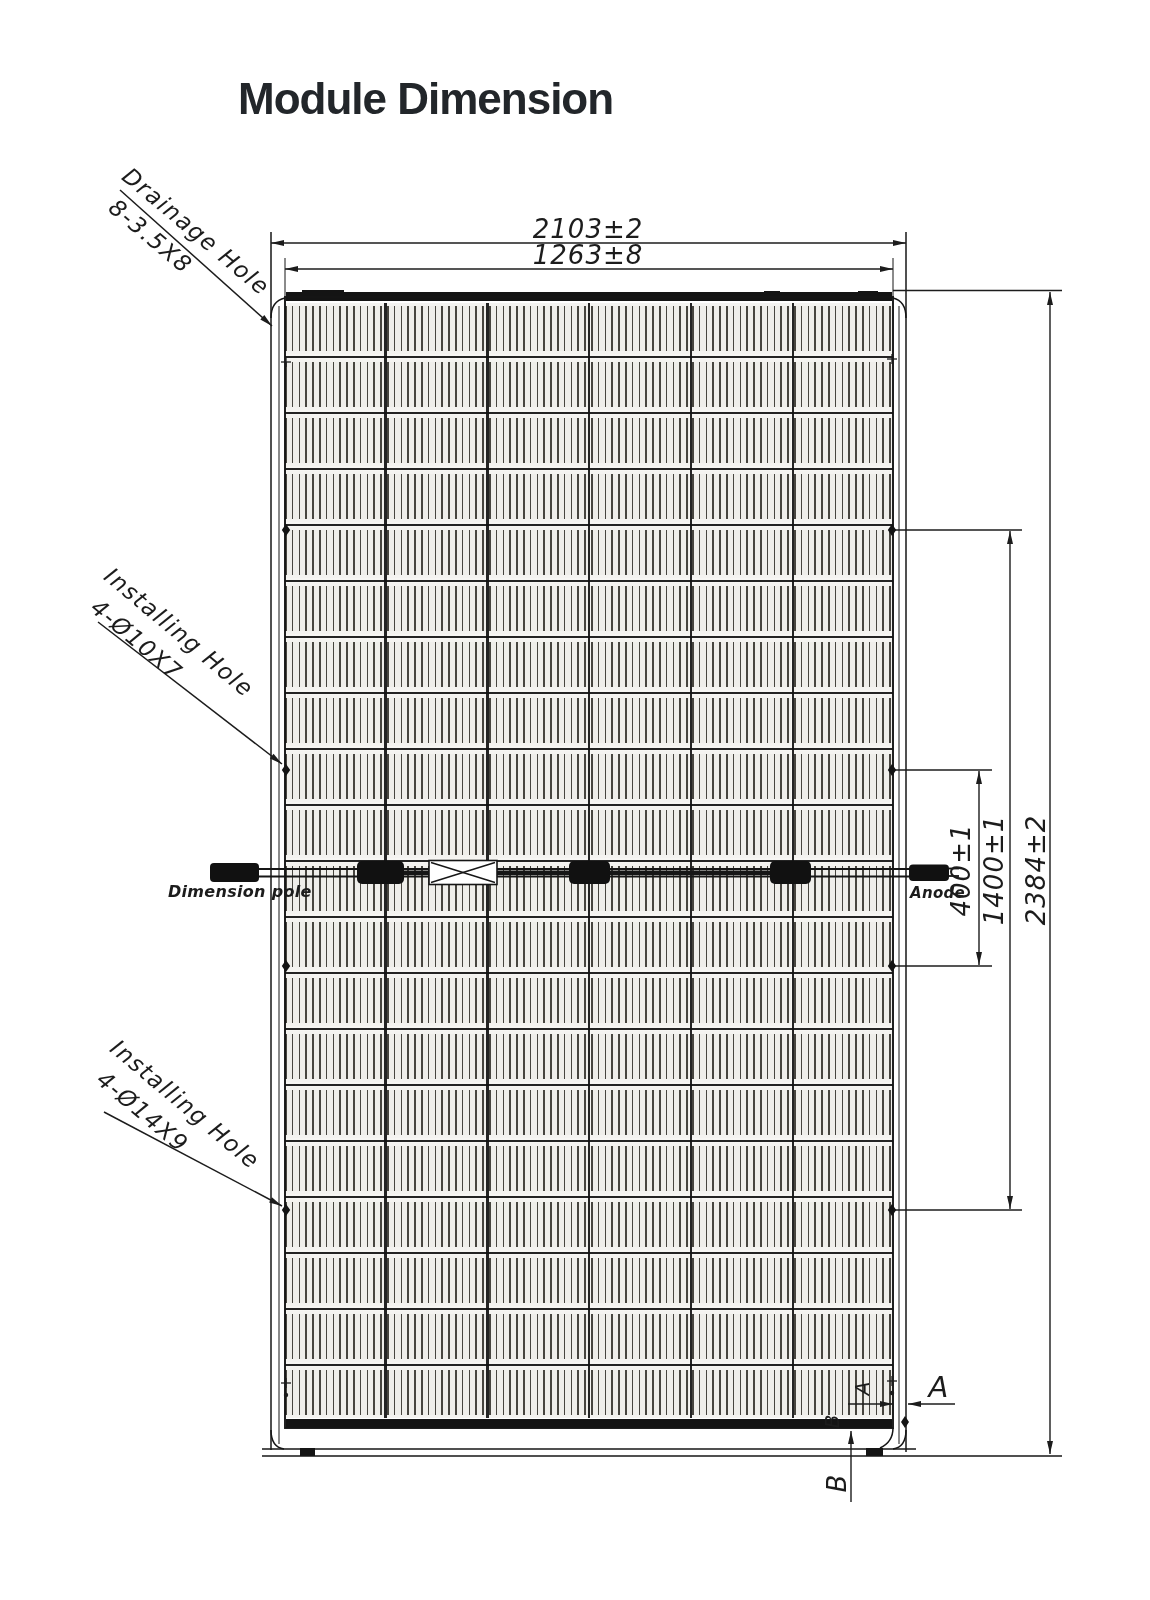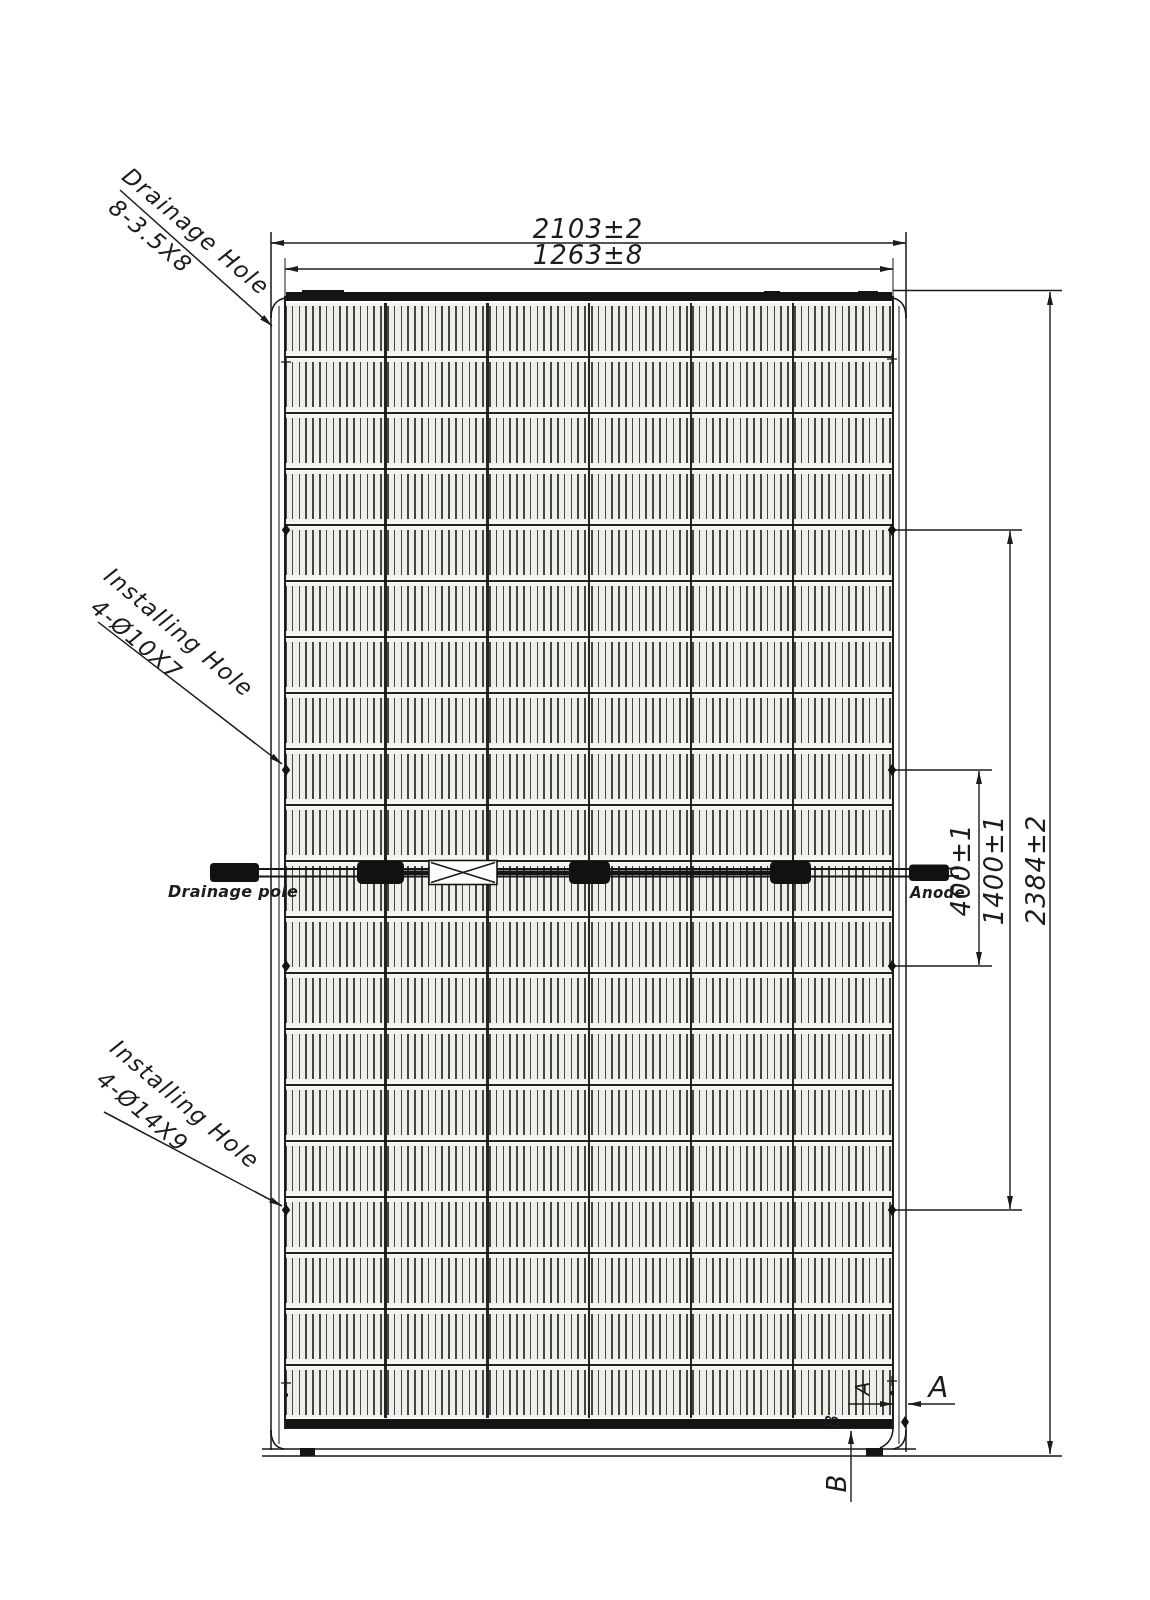--- a/index.html
+++ b/index.html
@@ -52,20 +52,21 @@
   .pole-label{
     position:absolute;font-style:italic;font-weight:bold;font-size:16px;
     white-space:nowrap;letter-spacing:.3px;
   }
 </style>
 </head>
 <body>
 
 <div class="canvas">
 
+  <div class="title">Module Dimension</div>
 
   <div class="cells" style="grid-template-columns: repeat(6, 1fr); grid-template-rows: repeat(20, 1fr);">
       <div class="cell"></div>
       <div class="cell"></div>
       <div class="cell"></div>
       <div class="cell"></div>
       <div class="cell"></div>
       <div class="cell"></div>
       <div class="cell"></div>
       <div class="cell"></div>
@@ -298,16 +299,16 @@
   </div>
   <div class="leader-label" style="left:118px;top:560px">
     <div>Installing Hole</div>
     <div class="l2">4-Ø10X7</div>
   </div>
   <div class="leader-label" style="left:124px;top:1032px">
     <div>Installing Hole</div>
     <div class="l2">4-Ø14X9</div>
   </div>
 
-  <div class="pole-label" style="left:168px;top:882px">Drainage pole</div>
+  <div class="pole-label" style="left:168px;top:882px">Dimension pole</div>
   <div class="pole-label" style="left:910px;top:884px;font-size:15px">Anode</div>
 
 </div>
 
 </body></html>

